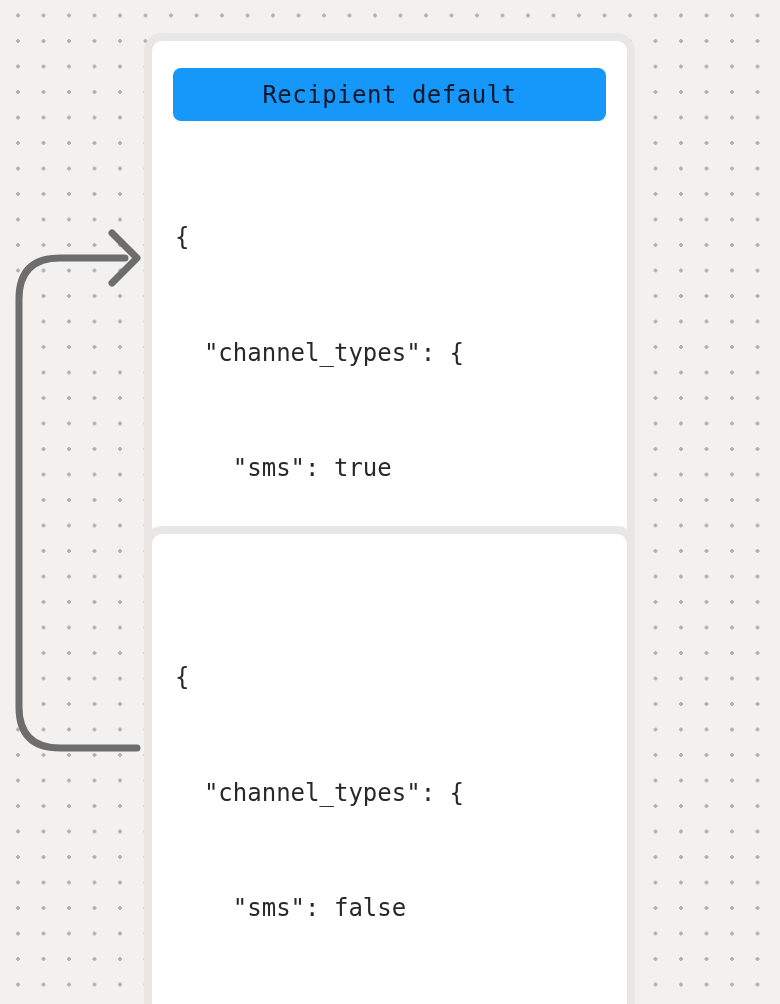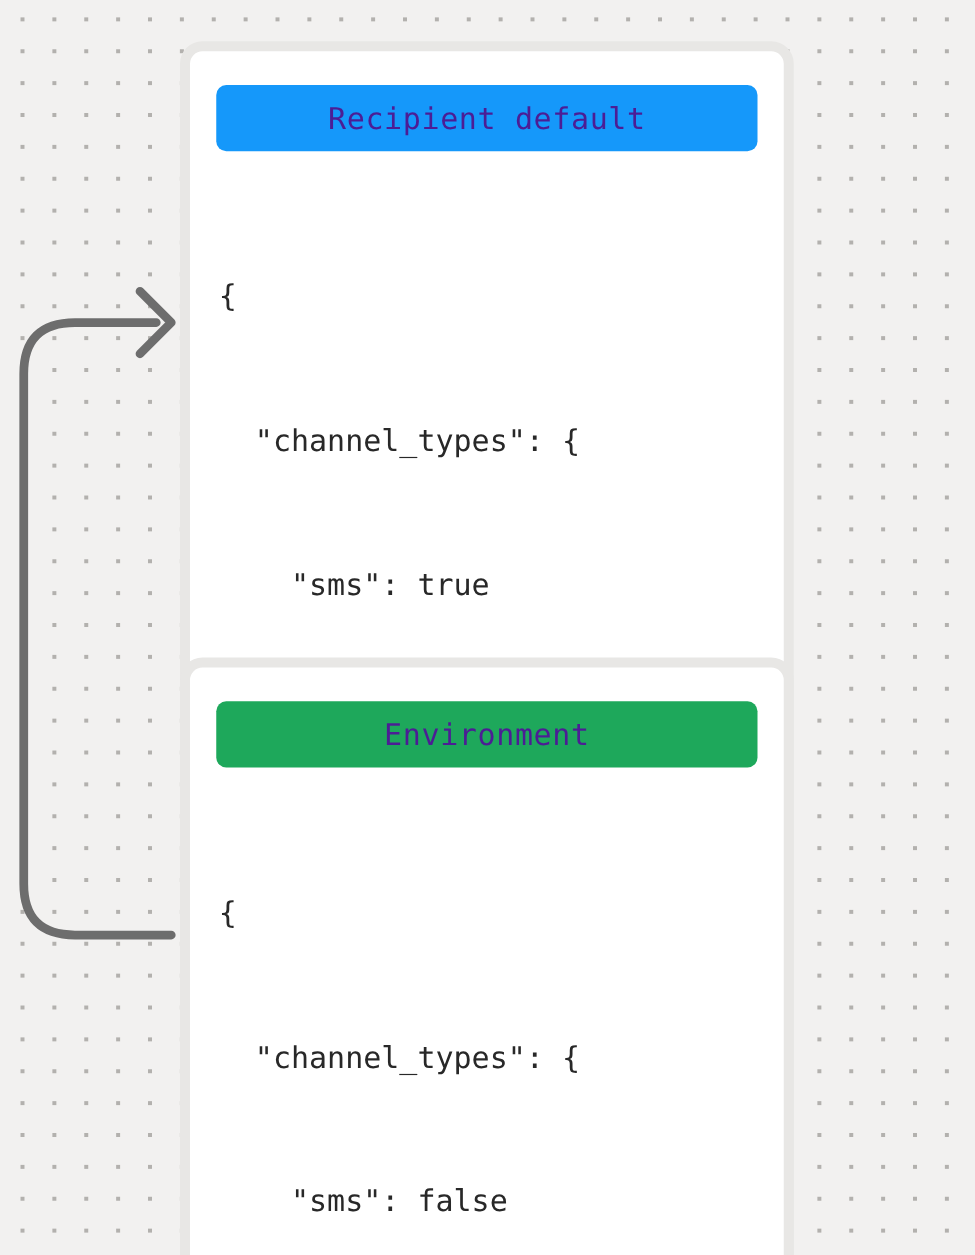--- a/index.html
+++ b/index.html
@@ -30,21 +30,21 @@
     padding: 27px 21px 21px 21px;
   }
   .card-top    { top: 33px;  }
   .card-bottom { top: 526px; }
   .card-header {
     height: 53px;
     border-radius: 8px;
     display: flex;
     align-items: center;
     justify-content: center;
-    color: #4c1d95;
+    color: #0f172a;
     font-size: 24px;
     font-weight: 500;
     letter-spacing: 0.5px;
   }
   .code {
     margin-top: 20px;
     padding-left: 2px;
     font-size: 24px;
     line-height: 38.5px;
     color: #282828;
@@ -69,21 +69,20 @@
     <div class="code-line">    "sms": true</div>
     <div class="code-line">  },</div>
     <div class="code-line em">  "categories": {</div>
     <div class="code-line em">    "collaboration": true</div>
     <div class="code-line em">  }</div>
     
   </div>
 </div>
 
 <div class="card card-bottom">
-  <div class="card-header" style="background-color: rgb(30, 168, 91);">Environment</div>
   <div class="code">
     <div class="code-line">{</div>
     <div class="code-line">  "channel_types": {</div>
     <div class="code-line">    "sms": false</div>
     
     
     
     
     
   </div>

